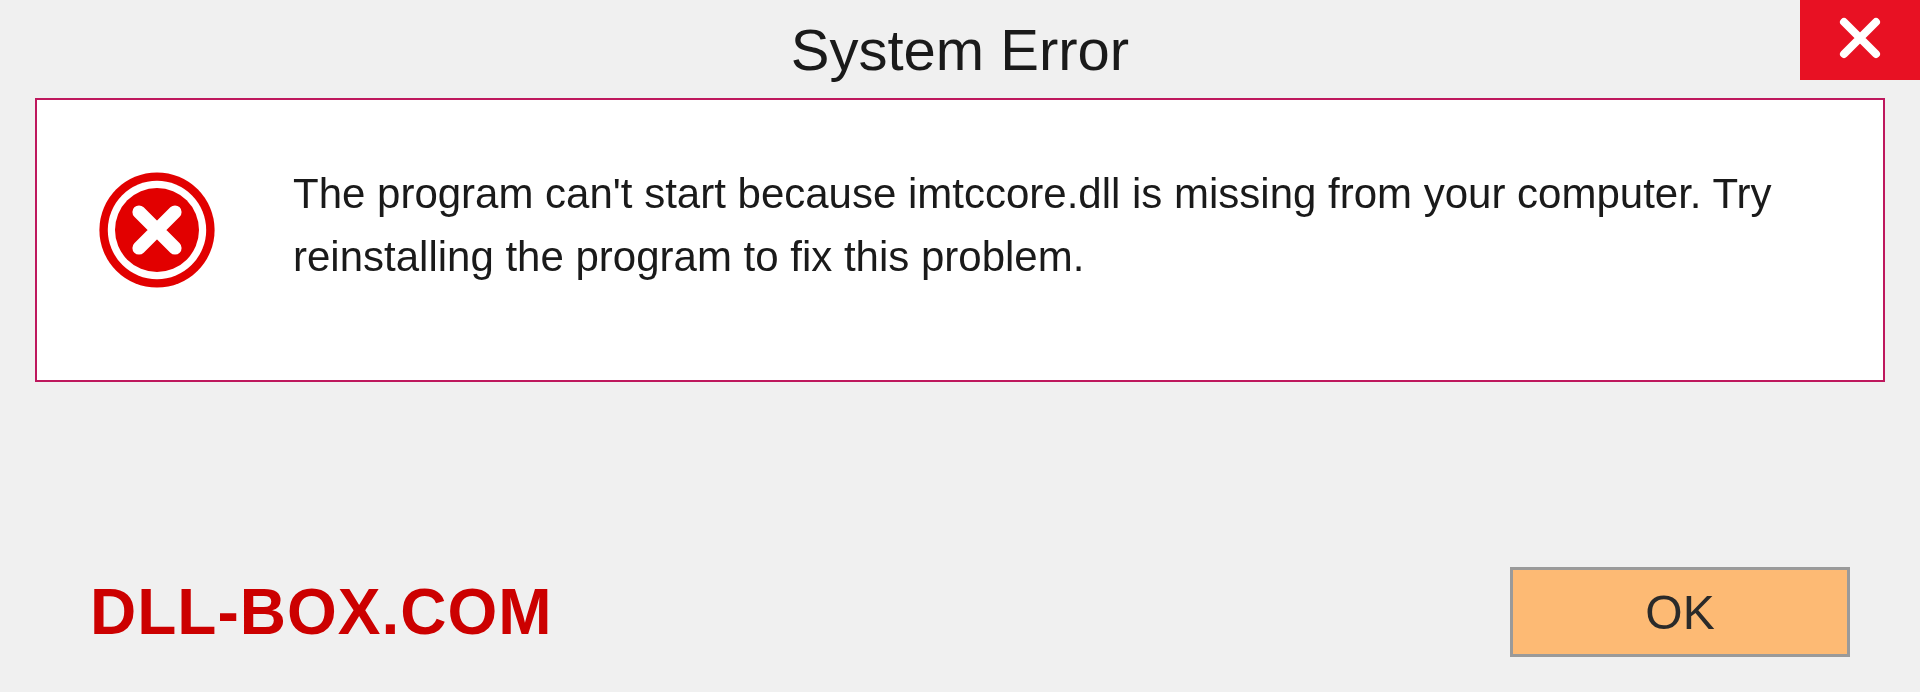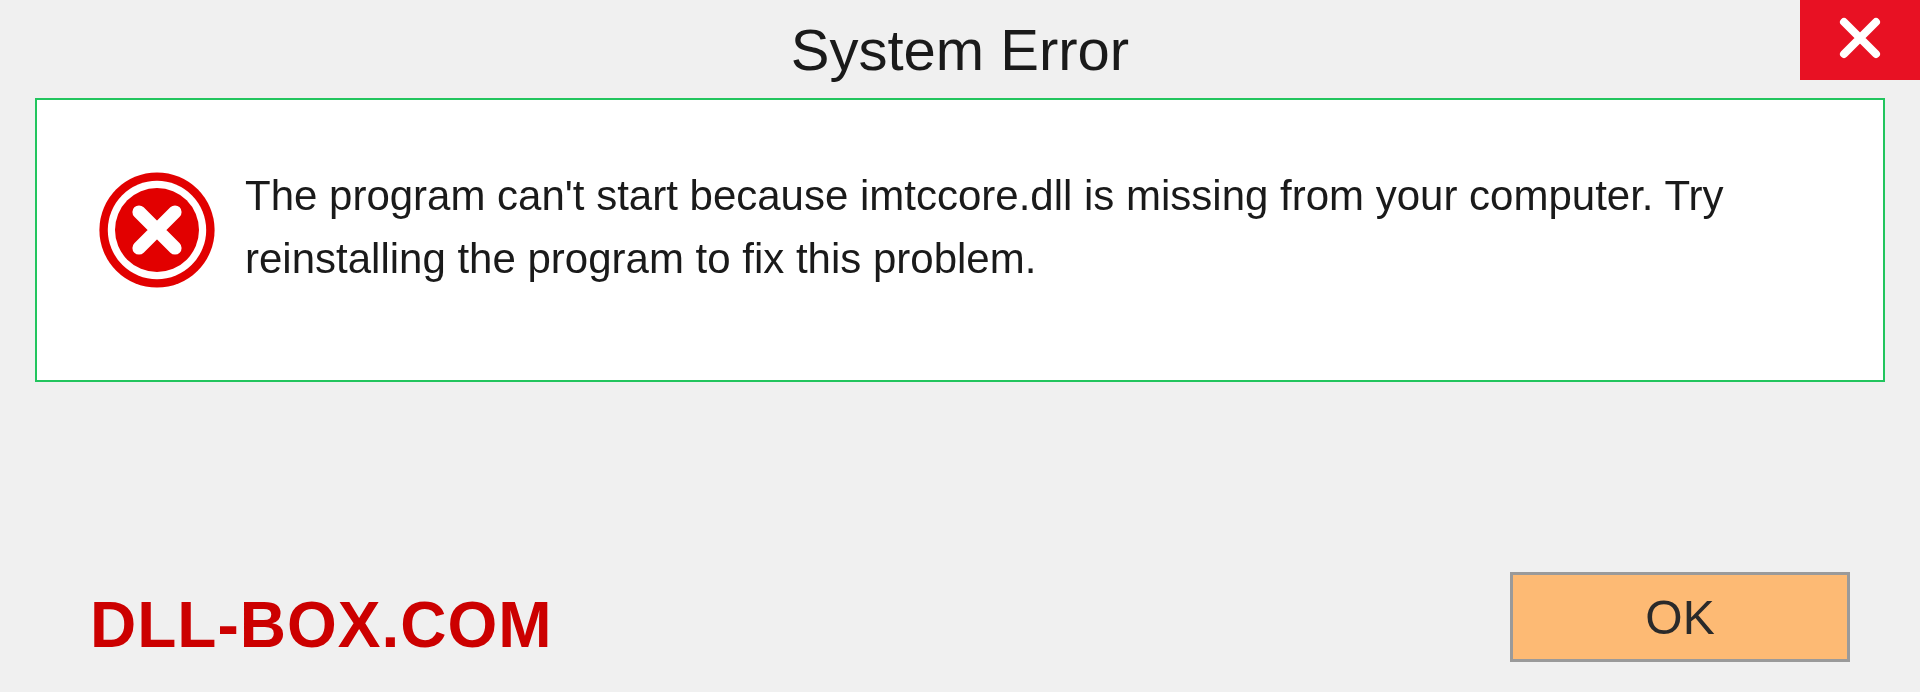--- a/index.html
+++ b/index.html
@@ -45,25 +45,25 @@
       justify-content: center;
       cursor: pointer;
     }
     .close-btn svg {
       width: 48px;
       height: 48px;
     }
     .content-area {
       margin: 0 35px 20px 35px;
       background: #ffffff;
-      border: 2px solid #22c55e;
+      border: 2px solid #be185d;
       padding: 60px 60px 90px 60px;
       display: flex;
-      align-items: flex-end;
-      gap: 28px;
+      align-items: center;
+      gap: 76px;
     }
     .error-icon {
       flex-shrink: 0;
       width: 120px;
       height: 120px;
       margin-top: 10px;
     }
     .error-icon svg {
       width: 100%;
       height: 100%;
@@ -74,21 +74,21 @@
       color: #1a1a1a;
       font-weight: 400;
     }
     .bottom-bar {
       position: absolute;
       bottom: 0;
       left: 0;
       right: 0;
       height: 130px;
       display: flex;
-      align-items: flex-end;
+      align-items: center;
       justify-content: space-between;
       padding: 0 70px 30px 90px;
     }
     .watermark {
       font-size: 64px;
       font-weight: 800;
       color: #cc0000;
       letter-spacing: 1px;
       font-family: Arial, sans-serif;
     }

